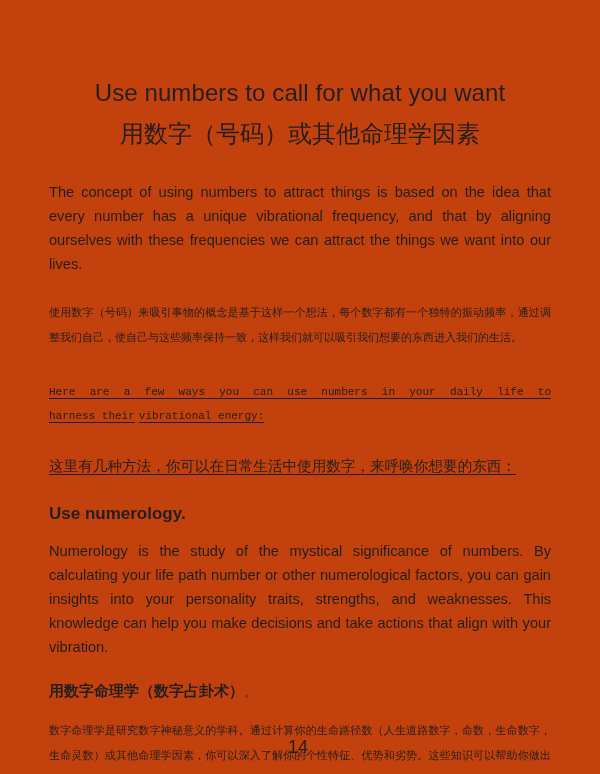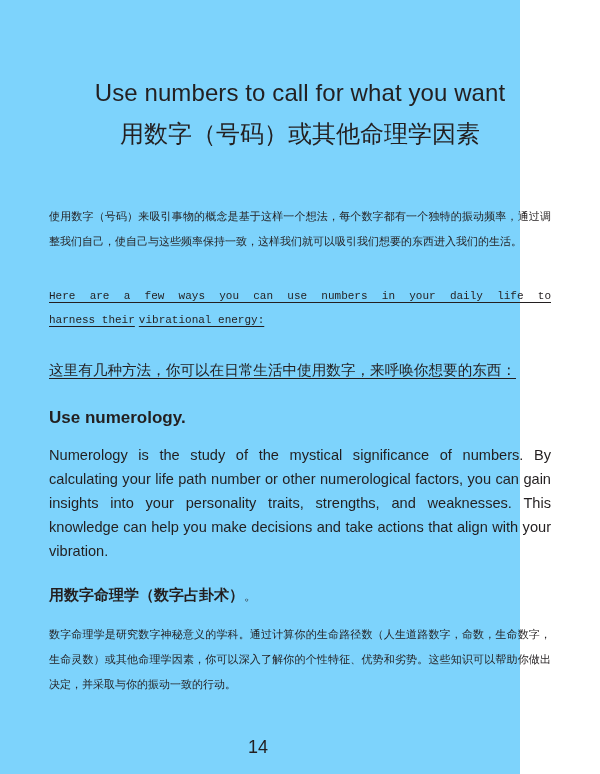--- a/index.html
+++ b/index.html
@@ -11,23 +11,23 @@
     height: 774px;
     background: #ffffff;
     font-family: "Liberation Sans", "DejaVu Sans", sans-serif;
     color: #231f20;
     -webkit-font-smoothing: antialiased;
     overflow: hidden;
   }
 
   .page {
     position: relative;
-    width: 520px;
+    width: 600px;
     height: 774px;
-    background: #7dd3fc;
+    background: #c2410c;
     box-sizing: border-box;
   }
 
   .content {
     position: absolute;
     left: 49px;
     top: 0;
     width: 502px;
   }
 
@@ -153,20 +153,21 @@
 
   <div class="content">
 
     <div class="title-block">
       <div class="title-en">Use numbers to call for what you want</div>
       <div class="title-zh">用数字（号码）或其他命理学因素</div>
     </div>
 
     <div class="gap-1"></div>
 
+    <p class="para para-en">The  concept  of using numbers to  attract things  is based  on the  idea that  every number has a unique vibrational  frequency, and that by aligning ourselves with these frequencies we can attract the things we want into our lives.</p>
 
     <div class="gap-2"></div>
 
     <p class="para para-zh">使用数字（号码）来吸引事物的概念是基于这样一个想法，每个数字都有一个独特的振动频率，通过调整我们自己，使自己与这些频率保持一致，这样我们就可以吸引我们想要的东西进入我们的生活。</p>
 
     <div class="gap-3"></div>
 
     <div class="underline-block">
       <span class="u u-line1">Here are a few ways you can use numbers in your daily life to</span>
       <span class="u-line2"><span class="u">harness  their</span><span class="u-seg-gap"></span><span class="u">vibrational energy:</span></span>

